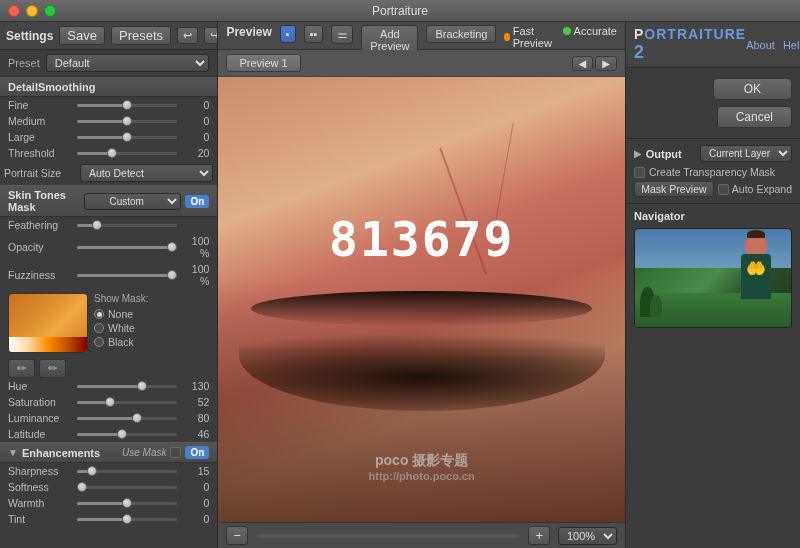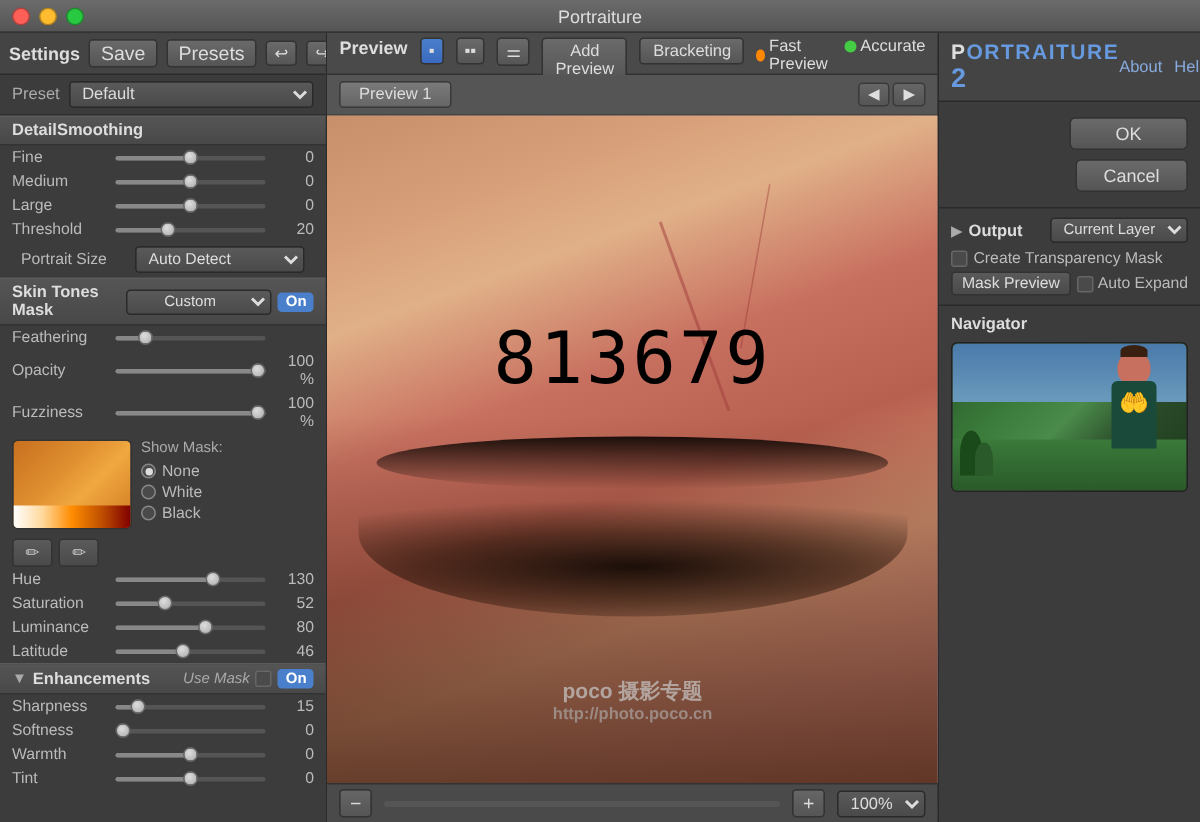--- a/index.html
+++ b/index.html
@@ -153,21 +153,21 @@
       width: 28px;
       text-align: right;
       color: #bbb;
       font-size: 10.5px;
     }
 
     
     .portrait-row {
       display: flex;
       align-items: center;
-      padding: 3px 14px;
+      padding: 3px 4px;
       gap: 6px;
     }
     .portrait-label { color: #bbb; font-size: 10.5px; width: 70px; }
     .portrait-select {
       flex: 1;
       background: linear-gradient(to bottom, #5a5a5a, #4a4a4a);
       border: 1px solid #2a2a2a;
       color: #ddd;
       padding: 1px 4px;
       border-radius: 3px;
@@ -420,23 +420,23 @@
     }
     .watermark-url {
       font-size: 11px;
       color: rgba(180,180,180,0.6);
     }
     .number-overlay {
       position: absolute;
       top: 30%;
       left: 50%;
       transform: translateX(-50%);
-      color: #000000;
+      color: #ffffff;
       font-size: 48px;
-      font-weight: normal;
+      font-weight: bold;
       font-family: monospace;
       letter-spacing: 2px;
     }
 
     
     .preview-bottom {
       display: flex;
       align-items: center;
       padding: 3px 8px;
       background: #4a4a4a;

